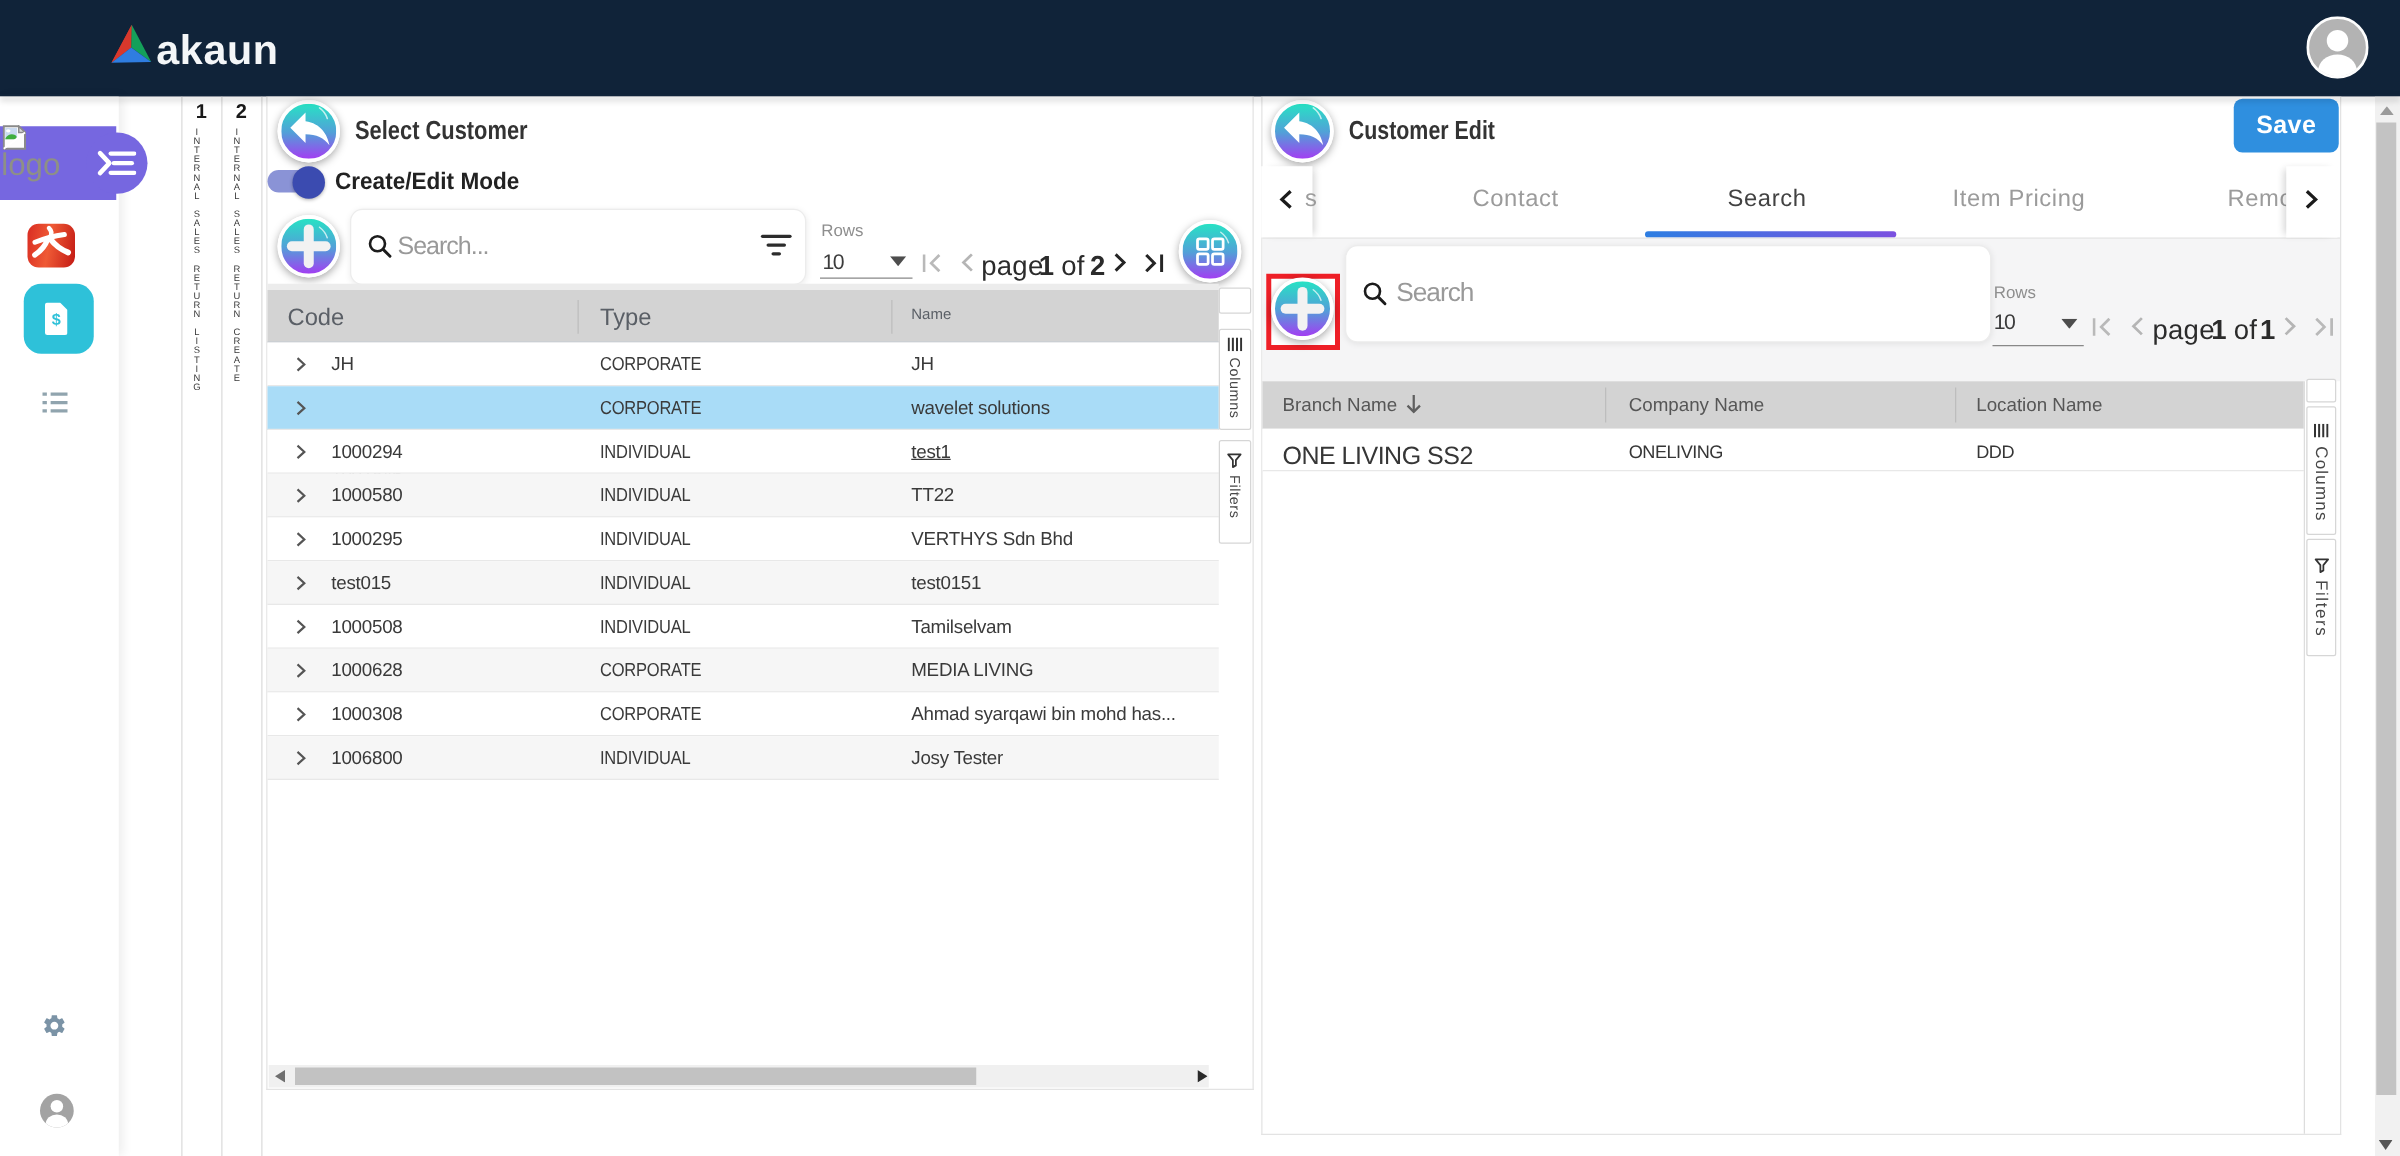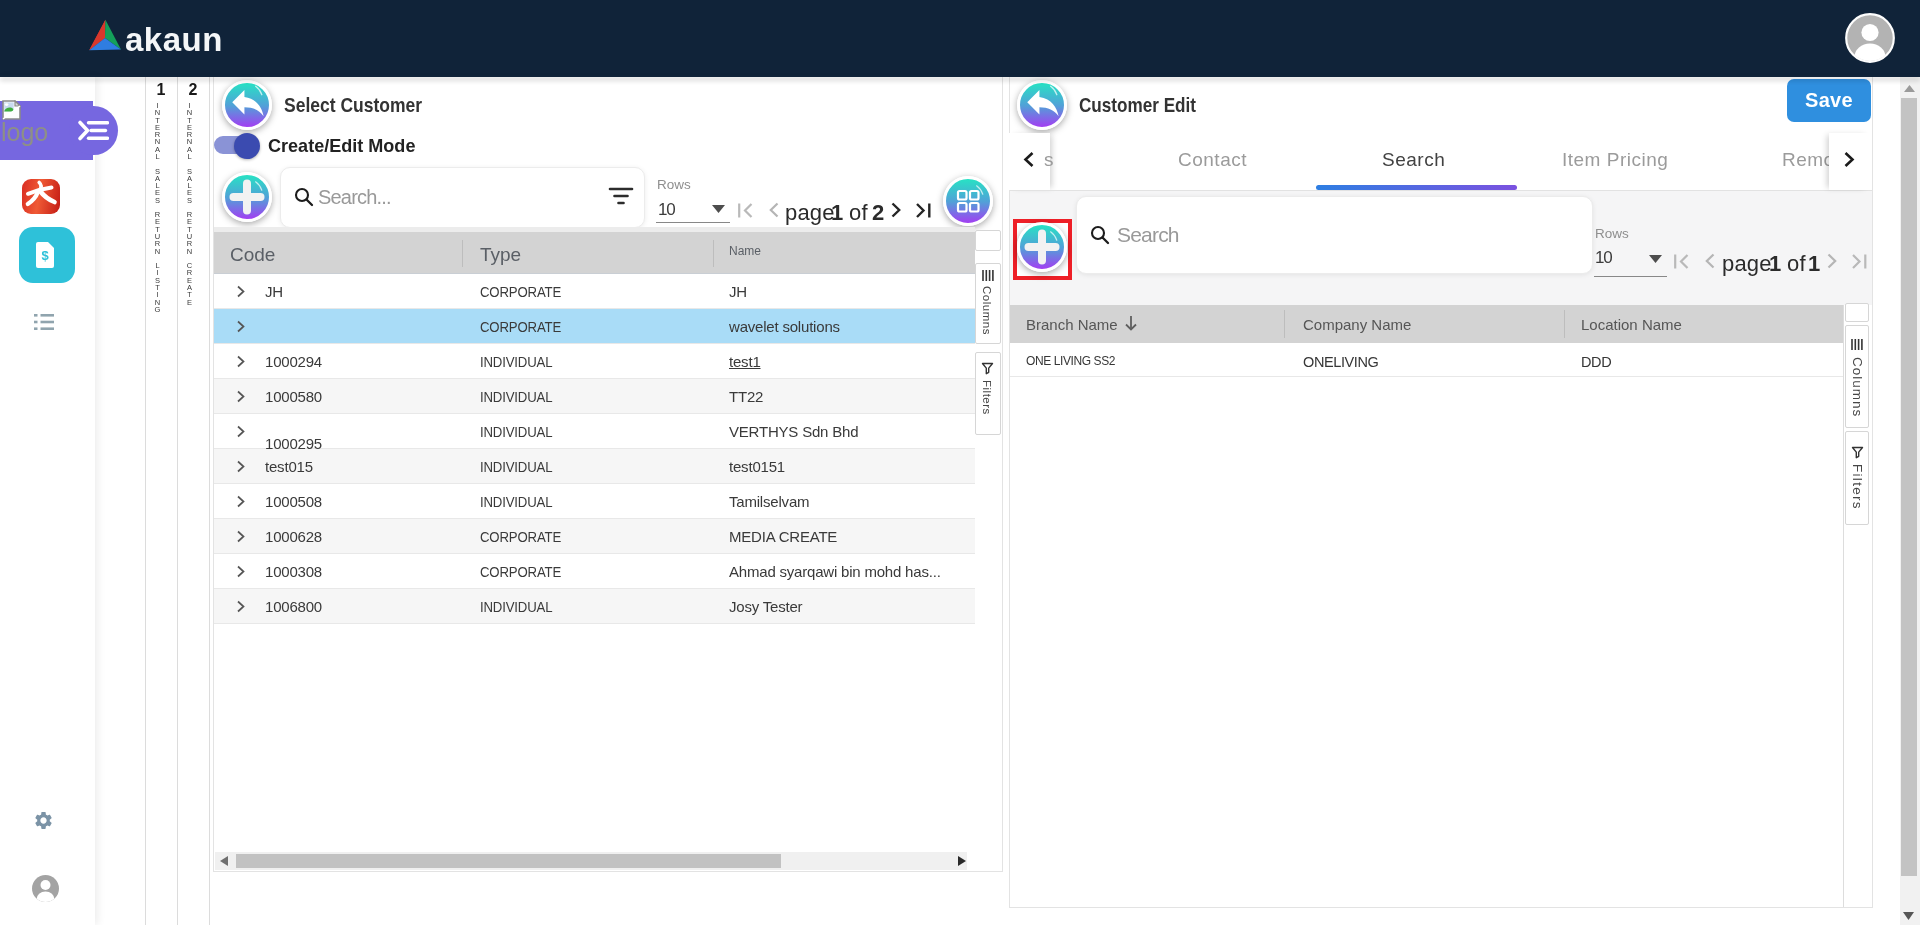--- a/index.html
+++ b/index.html
@@ -259,21 +259,21 @@
 <svg class="abs" style="left:234px; top:390px;" width="13" height="13" viewBox="0 0 13 13">
     <path d="M4 1.5 L9.5 6.5 L4 11.5" fill="none" stroke="#555" stroke-width="1.7"></path>
   </svg>
 <div class="abs cell" style="left:265px; top:388px;">1000580</div>
 <div class="abs cell typ" style="left:480px; top:388px;">INDIVIDUAL</div>
 <div class="abs cell" style="left:729px; top:388px;text-align:center;">TT22</div>
 <div class="abs trow" style="left:214px; top:414px; width:761px; height:35px; background:#fff;"></div>
 <svg class="abs" style="left:234px; top:425px;" width="13" height="13" viewBox="0 0 13 13">
     <path d="M4 1.5 L9.5 6.5 L4 11.5" fill="none" stroke="#555" stroke-width="1.7"></path>
   </svg>
-<div class="abs cell" style="left:265px; top:423px;margin-top:12px;">1000295</div>
+<div class="abs cell" style="left:265px; top:423px;">1000295</div>
 <div class="abs cell typ" style="left:480px; top:423px;">INDIVIDUAL</div>
 <div class="abs cell" style="left:729px; top:423px;">VERTHYS Sdn Bhd</div>
 <div class="abs trow" style="left:214px; top:449px; width:761px; height:35px; background:#f6f6f6;"></div>
 <svg class="abs" style="left:234px; top:460px;" width="13" height="13" viewBox="0 0 13 13">
     <path d="M4 1.5 L9.5 6.5 L4 11.5" fill="none" stroke="#555" stroke-width="1.7"></path>
   </svg>
 <div class="abs cell" style="left:265px; top:458px;">test015</div>
 <div class="abs cell typ" style="left:480px; top:458px;">INDIVIDUAL</div>
 <div class="abs cell" style="left:729px; top:458px;">test0151</div>
 <div class="abs trow" style="left:214px; top:484px; width:761px; height:35px; background:#fff;"></div>
@@ -282,21 +282,21 @@
   </svg>
 <div class="abs cell" style="left:265px; top:493px;">1000508</div>
 <div class="abs cell typ" style="left:480px; top:493px;">INDIVIDUAL</div>
 <div class="abs cell" style="left:729px; top:493px;">Tamilselvam</div>
 <div class="abs trow" style="left:214px; top:519px; width:761px; height:35px; background:#f6f6f6;"></div>
 <svg class="abs" style="left:234px; top:530px;" width="13" height="13" viewBox="0 0 13 13">
     <path d="M4 1.5 L9.5 6.5 L4 11.5" fill="none" stroke="#555" stroke-width="1.7"></path>
   </svg>
 <div class="abs cell" style="left:265px; top:528px;">1000628</div>
 <div class="abs cell typ" style="left:480px; top:528px;">CORPORATE</div>
-<div class="abs cell" style="left:729px; top:528px;">MEDIA CREATE</div>
+<div class="abs cell" style="left:729px; top:528px;">MEDIA LIVING</div>
 <div class="abs trow" style="left:214px; top:554px; width:761px; height:35px; background:#fff;"></div>
 <svg class="abs" style="left:234px; top:565px;" width="13" height="13" viewBox="0 0 13 13">
     <path d="M4 1.5 L9.5 6.5 L4 11.5" fill="none" stroke="#555" stroke-width="1.7"></path>
   </svg>
 <div class="abs cell" style="left:265px; top:563px;">1000308</div>
 <div class="abs cell typ" style="left:480px; top:563px;">CORPORATE</div>
 <div class="abs cell" style="left:729px; top:563px;text-align:center;">Ahmad syarqawi bin mohd has...</div>
 <div class="abs trow" style="left:214px; top:589px; width:761px; height:35px; background:#f6f6f6;"></div>
 <svg class="abs" style="left:234px; top:600px;" width="13" height="13" viewBox="0 0 13 13">
     <path d="M4 1.5 L9.5 6.5 L4 11.5" fill="none" stroke="#555" stroke-width="1.7"></path>
@@ -401,21 +401,21 @@
   <line x1="15.3" y1="0.5" x2="15.3" y2="14.5" stroke="#b9b9b9" stroke-width="2.2"></line>
 </svg>
 
 <div class="abs thead" style="left:1010px; top:305px; width:833px; height:38px;"></div>
 <div class="abs" style="left:1026px; top:316px; font-size:15px; color:#565656;">Branch Name</div>
 <div class="abs" style="left:1303px; top:316px; font-size:15px; color:#565656;">Company Name</div>
 <div class="abs" style="left:1581px; top:316px; font-size:15px; color:#565656;">Location Name</div>
 <div class="abs" style="left:1284px; top:310px; width:1px; height:28px; background:#bdbdbd;"></div>
 <div class="abs" style="left:1564px; top:310px; width:1px; height:28px; background:#bdbdbd;"></div>
 <div class="abs trow" style="left:1010px; top:343px; width:833px; height:34px; background:#fff;"></div>
-<div class="abs" style="left:1026px; top:354px; font-size:12px; color:#363636; letter-spacing:-0.4px;">ONE LIVING SS2</div>
+<div class="abs" style="left:1026px; top:354px; font-size:20px; color:#363636; letter-spacing:-0.4px;">ONE LIVING SS2</div>
 <div class="abs" style="left:1303px; top:354px; font-size:14.5px; color:#363636; letter-spacing:-0.4px;">ONELIVING</div>
 <div class="abs" style="left:1581px; top:354px; font-size:14.5px; color:#363636; letter-spacing:-0.4px;">DDD</div>
 <div class="abs" style="left:1843px; top:305px; width:1px; height:602px; background:#ddd;"></div>
 <svg class="abs" style="left:1124px; top:315px;" width="14" height="16" viewBox="0 0 14 16">
   <g stroke="#5f5f5f" stroke-width="1.8" fill="none">
       <line x1="7" y1="1" x2="7" y2="14"></line>
       <path d="M2 9.5 L7 14.5 L12 9.5"></path>
     </g>
 </svg>
 

